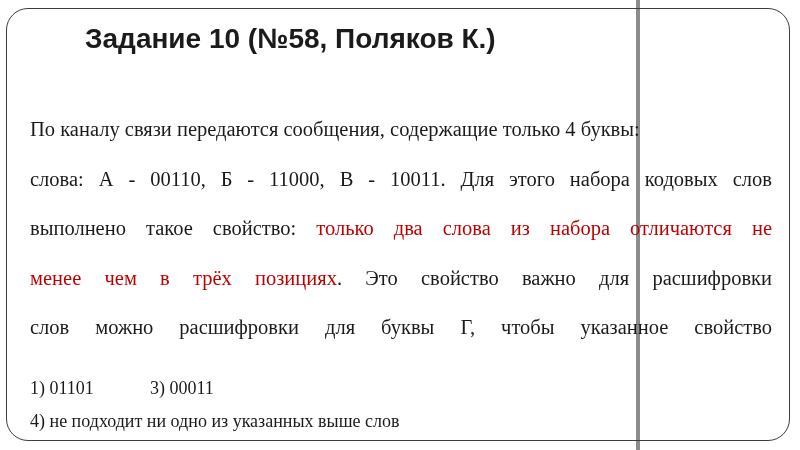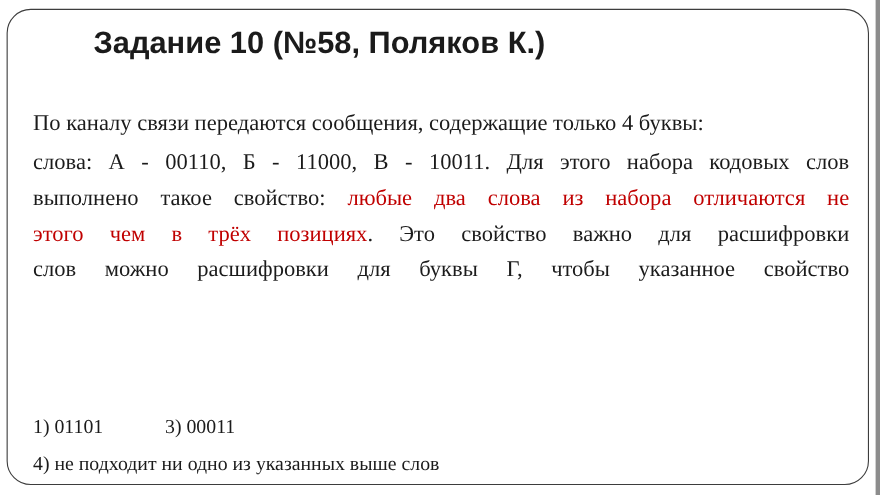--- a/index.html
+++ b/index.html
@@ -2,21 +2,21 @@
 <html style="--accent-red: #c00000; --text-color: #1b1b1b; --border-color: #3d3d3d; --edge-color: #8c8c8c;"><head>
 <meta charset="utf-8">
 <style>
   html, body {
     margin: 0; padding: 0;
     width: 800px; height: 450px;
     background: #ffffff;
     overflow: hidden;
     font-family: "Liberation Serif", serif;
   }
-  .stage { position: relative; width: 800px; height: 450px; background: #fff; }
+  .stage { position: relative; width: 640px; height: 450px; background: #fff; }
 
   .slide-border {
     position: absolute;
     left: 6px; top: 8px;
     width: 784px; height: 433px;
     border: 1.4px solid var(--border-color, #3d3d3d);
     border-radius: 22px;
     box-sizing: border-box;
     background: transparent;
     pointer-events: none;
@@ -45,20 +45,21 @@
     left: 30px; top: 96px;
     width: 742px;
     font-size: 20.5px;
     color: var(--text-color, #1b1b1b);
   }
   .line {
     height: 32.5px;
     line-height: 32.5px;
     text-align: left;
     white-space: normal;
+    margin-top: 17px;
   }
   .line.stretch {
     text-align: justify;
     text-align-last: justify;
   }
   .line:first-child { margin-bottom: 3px; }
   .seg-red  { color: var(--accent-red, #c00000); }
   .seg-bold { font-weight: 400; }
 
   .options-grid {
@@ -78,22 +79,22 @@
 
 <div class="stage">
   <div class="edge-strip"></div>
   <div class="slide-border"></div>
 
   <div class="slide-title">Задание 10 (№58, Поляков К.)</div>
 
   <div class="body-text">
       <div class="line"><span>По каналу связи передаются сообщения, содержащие только 4 буквы:</span></div>
       <div class="line stretch"><span>слова: А - 00110, Б - 11000, В - 10011. Для этого набора кодовых слов</span></div>
-      <div class="line stretch"><span>выполнено такое свойство: </span><span class="seg-red">любые два слова из набора отличаются не</span></div>
-      <div class="line stretch"><span class="seg-red">этого чем в трёх позициях</span><span>. Это свойство важно для расшифровки</span></div>
+      <div class="line stretch"><span>выполнено такое свойство: </span><span class="seg-red">только два слова из набора отличаются не</span></div>
+      <div class="line stretch"><span class="seg-red">менее чем в трёх позициях</span><span>. Это свойство важно для расшифровки</span></div>
       <div class="line stretch"><span>слов можно расшифровки для буквы Г, чтобы указанное свойство</span></div>
     </div>
 
   <div class="options-grid">
       <div class="option"><span>1) 01101</span></div>
       <div class="option"><span>3) 00011</span></div>
       <div class="option"><span>4) не подходит </span><span class="seg-bold">ни</span><span> одно из указанных выше слов</span></div>
     </div>
 </div>
 

